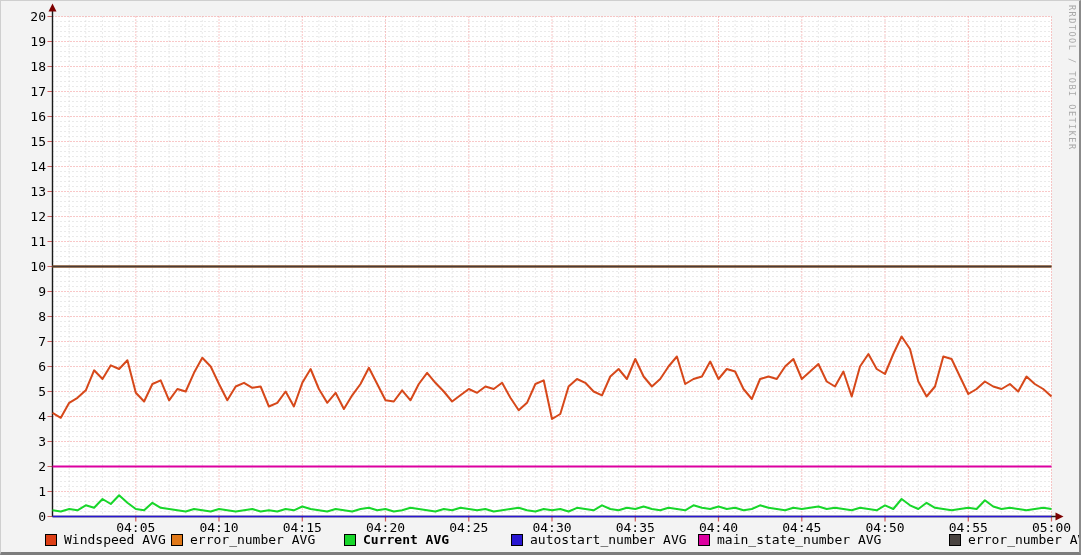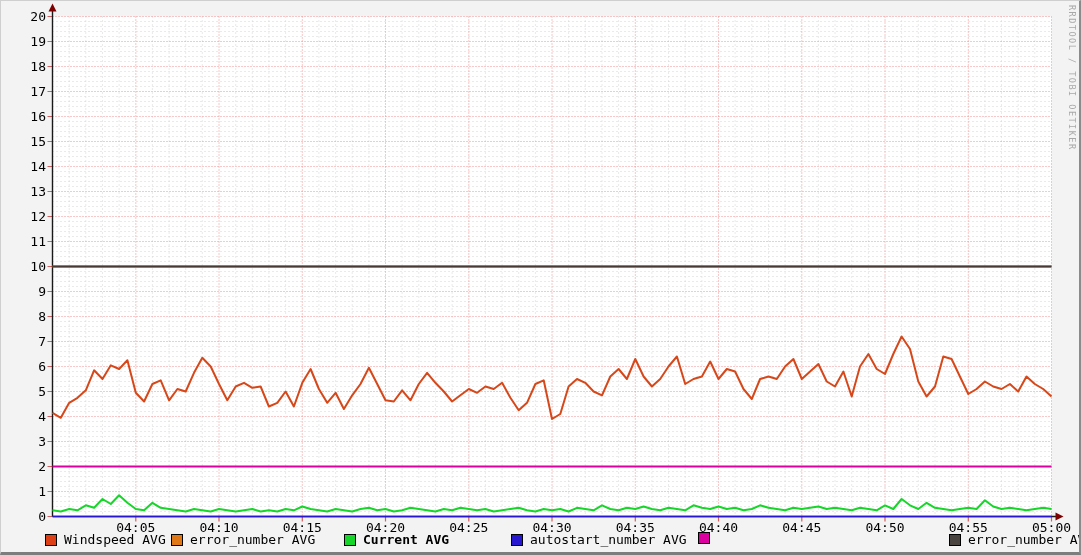--- a/index.html
+++ b/index.html
@@ -89,20 +89,21 @@
       <span class="legend-item">
         <span class="swatch" style="background: rgb(23, 214, 42);"></span>
         <span>Current AVG</span>
       </span>
       <span class="legend-item">
         <span class="swatch" style="background: rgb(40, 23, 209);"></span>
         <span>autostart_number AVG</span>
       </span>
       <span class="legend-item">
         <span class="swatch" style="background: rgb(220, 0, 160);"></span>
+        <span>main_state_number AVG</span>
       </span>
       <span class="legend-item">
         <span class="swatch" style="background: rgb(74, 68, 65);"></span>
         <span>error_number AVG</span>
       </span>
     </div>
 
   <div class="watermark">RRDTOOL / TOBI OETIKER</div>
 </div>
 

